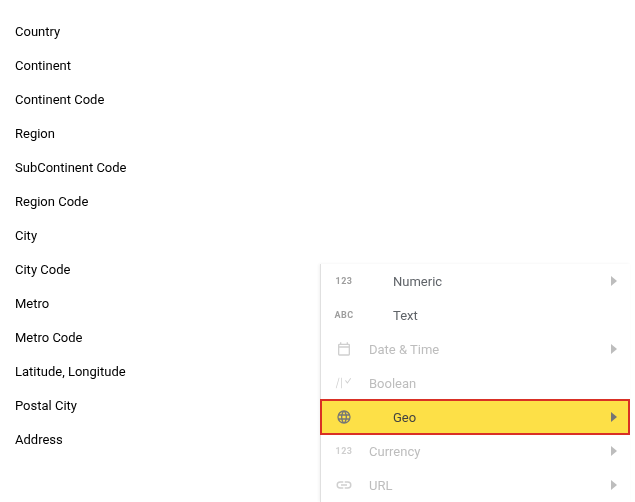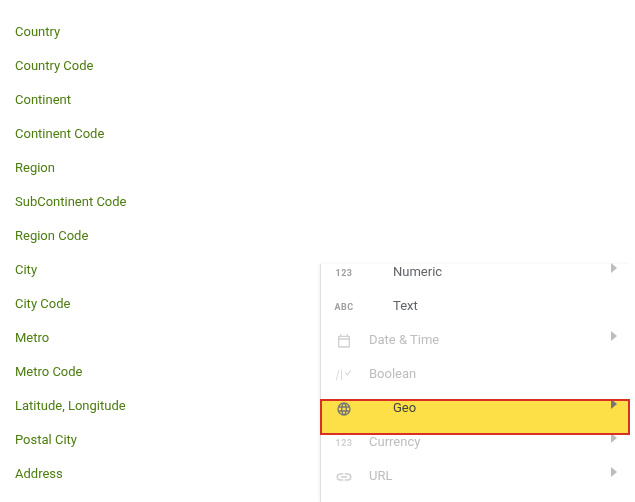--- a/index.html
+++ b/index.html
@@ -17,36 +17,37 @@
       position: absolute;
       left: 0;
       top: 0;
       width: 320px;
       padding-top: 15px;
     }
     .left-item {
       height: 34px;
       line-height: 34px;
       padding-left: 15px;
-      color: #4d7c0f;
+      color: #000000;
       font-size: 13px;
       cursor: pointer;
     }
     .right-panel {
       position: absolute;
       left: 320px;
       top: 264px;
       width: 310px;
       background: #fff;
       border-left: 1px solid #e0e0e0;
       box-shadow: -1px 0 3px rgba(0,0,0,0.06);
     }
     .type-item {
       height: 34px;
       display: flex;
+      align-items: center;
       padding: 0 12px;
       color: #bdbdbd;
       cursor: pointer;
       position: relative;
     }
     .type-item .icon {
       width: 22px;
       height: 18px;
       display: inline-flex;
       align-items: center;
@@ -94,21 +95,20 @@
     }
     svg { display:block; }
     .chev svg { fill:#bdbdbd; }
     .type-item.hovered .chev svg { fill:#757575; }
   </style>
 </head>
 <body>
 
 <div class="left-list" id="left-list">
     <div class="left-item">Country</div>
-    <div class="left-item">Country Code</div>
     <div class="left-item">Continent</div>
     <div class="left-item">Continent Code</div>
     <div class="left-item">Region</div>
     <div class="left-item">SubContinent Code</div>
     <div class="left-item">Region Code</div>
     <div class="left-item">City</div>
     <div class="left-item">City Code</div>
     <div class="left-item">Metro</div>
     <div class="left-item">Metro Code</div>
     <div class="left-item">Latitude, Longitude</div>

